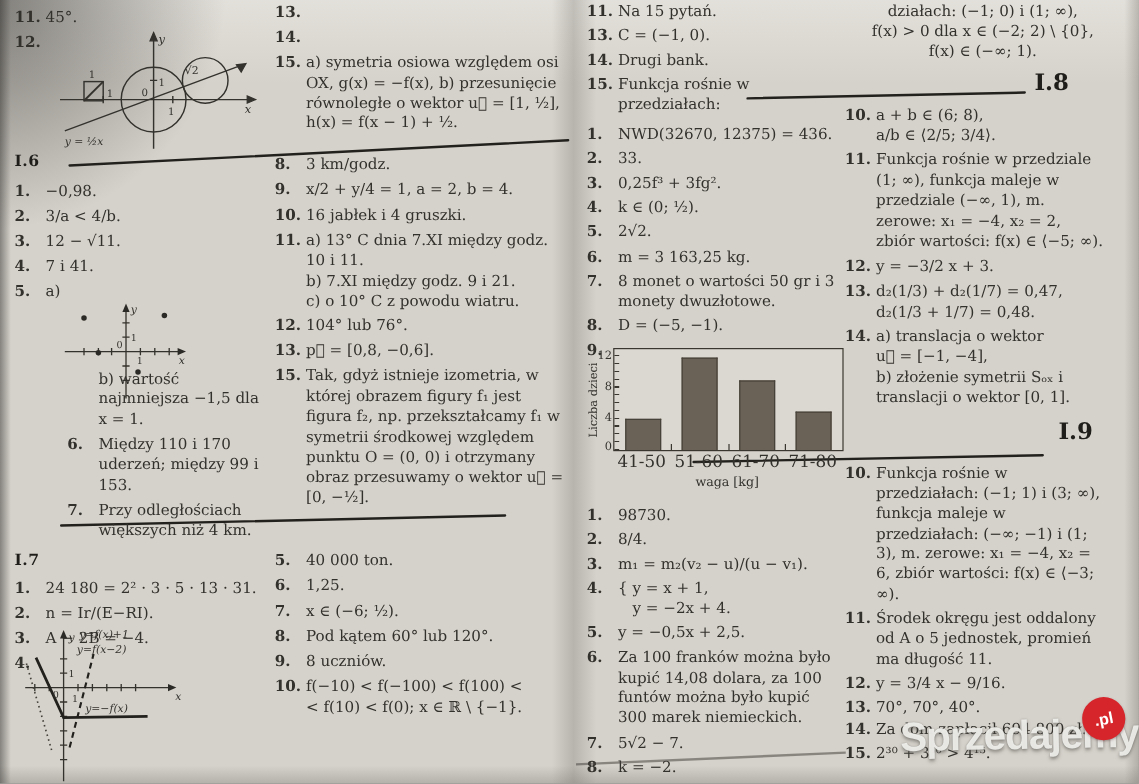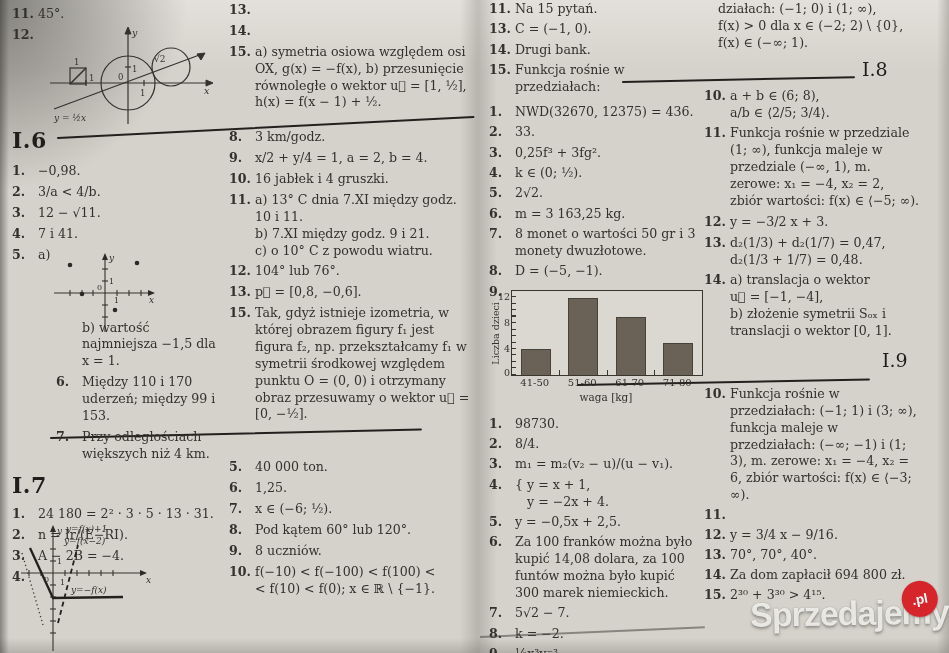--- a/index.html
+++ b/index.html
@@ -19,64 +19,64 @@
   #left-page{left:0;width:478px;}
   #right-page{left:478px;width:471px;}
   .col{position:absolute;font-size:12.6px;line-height:1.34;}
   #col1{left:12px;top:6px;width:206px;}
   #col2{left:229px;top:2px;width:247px;}
   #col3{left:11px;top:1px;width:207px;}
   #col4{left:226px;top:1px;width:216px;}
   .item{display:flex;margin:0 0 4px 0;}
   .n{flex:0 0 26px;font-weight:700;}
   .t{flex:1;white-space:pre-line;}
-  .sec{display:block;font-weight:700;font-size:22px;color:#201e1a;letter-spacing:.5px;}
+  .sec{display:block;font-weight:700;font-size:13px;color:#201e1a;letter-spacing:.5px;}
   .rule{position:absolute;height:2.2px;background:#23211d;transform-origin:left center;border-radius:2px;}
   #rule-i6{left:57px;top:137px;width:418px;transform:rotate(-2.9deg);}
   #rule-i7{left:50px;top:437px;width:372px;transform:rotate(-1.3deg);}
   #rule-i8{left:144px;top:81px;width:233px;transform:rotate(-1.2deg);}
   #rule-i9{left:99px;top:384px;width:293px;transform:rotate(-1.1deg);}
-  .sec-right{position:absolute;font-weight:400;font-size:19px;color:#201e1a;}
+  .sec-right{position:absolute;font-weight:700;font-size:19px;color:#201e1a;}
   #sec-i8{left:384px;top:58px;}
   #sec-i9{left:404px;top:349px;}
   #sec-i6{margin-top:82px;}
   #sec-i7{margin-top:8px;}
   #i6-list-a{margin-top:8px;}
   #i6-list-b{margin-top:56px;margin-left:44px;}
   #i7-list-a{margin-top:6px;}
   #i6-list-c{margin-top:18px;}
   #i7-list-b{margin-top:36px;}
   #i8-list-a{margin-top:8px;}
   #i8-list-a .item,#top3 .item,#i9-list-a .item{margin-bottom:3.5px;}
   #i9-list-a{margin-top:12px;}
   #i8-list-b{margin-top:36px;}
   #i9-list-b{margin-top:46px;}
   #i9-list-b .item{margin-bottom:3px;}
-  .cont{white-space:pre-line;padding-left:14px;}
+  .cont{white-space:pre-line;padding-left:14px;text-align:center;}
   .fig{position:absolute;}
   #fig-circles{left:28px;top:20px;}
   #fig-points{left:36px;top:246px;}
   #fig-transforms{left:4px;top:517px;}
   .fig svg{display:block;}
   .fig text{font-family:"DejaVu Serif","Liberation Serif",serif;fill:#33312c;}
   .mathlab{font-style:italic;}
   
   .chartwrap{margin:-14px 0 0 0;}
   .chart{position:relative;margin-left:22px;width:190px;height:84px;
          border:1.5px solid #39362f;background:rgba(232,229,222,.35);}
   .ytick-strip{position:absolute;left:0;top:0;bottom:0;width:4px;
          background:repeating-linear-gradient(to top,#39362f 0 1px,transparent 1px 6.5px);}
   .bar{position:absolute;bottom:0;width:30px;border:1px solid #474239;border-bottom:none;box-sizing:border-box;}
   .bar0{left:9px;}.bar1{left:56px;}.bar2{left:104px;}.bar3{left:151px;}
   .xtick{position:absolute;bottom:0;width:1px;height:5px;background:#39362f;}
   .ylabel-num{position:absolute;left:-15px;width:13px;text-align:right;font-size:9.5px;line-height:1;}
   .ylab{position:absolute;left:-56px;top:36px;width:80px;text-align:center;
         transform:rotate(-90deg);font-size:9.5px;}
   .cats{display:flex;margin-left:22px;width:190px;}
-  .cats span{flex:1;text-align:center;font-size:10px;}
+  .cats span{flex:1;text-align:center;font-size:14px;}
   .xlab{margin-left:22px;width:190px;text-align:center;font-size:10.5px;}
   
   .wm{position:absolute;left:272px;top:594px;width:210px;transform:rotate(-1deg);}
   .wm-text{font-family:"Liberation Sans","DejaVu Sans",sans-serif;font-weight:700;font-size:34px;
     color:rgba(252,252,249,.85);letter-spacing:-1px;
     text-shadow:0 2px 3px rgba(88,85,80,.55), 0 0 1px rgba(120,117,110,.8);}
   .wm-badge{position:absolute;left:152px;top:-12px;width:36px;height:36px;border-radius:50%;
     color:#fff;font-family:"Liberation Sans","DejaVu Sans",sans-serif;font-weight:700;font-size:13.5px;
     display:flex;align-items:center;justify-content:center;transform:rotate(-10deg);
     box-shadow:0 1px 2px rgba(80,40,40,.4);}
@@ -563,20 +563,21 @@
         </div>
       <div id="i9-list-b">
 
           <div class="item">
             <span class="n">10.</span>
             <span class="t">Funkcja rośnie w przedziałach: (−1; 1) i (3; ∞), funkcja maleje w przedziałach: (−∞; −1) i (1; 3), m. zerowe: x₁ = −4, x₂ = 6, zbiór wartości: f(x) ∈ ⟨−3; ∞).</span>
           </div>
 
           <div class="item">
             <span class="n">11.</span>
+            <span class="t">Środek okręgu jest oddalony od A o 5 jednostek, promień ma długość 11.</span>
           </div>
 
           <div class="item">
             <span class="n">12.</span>
             <span class="t">y = 3/4 x − 9/16.</span>
           </div>
 
           <div class="item">
             <span class="n">13.</span>
             <span class="t">70°, 70°, 40°.</span>

